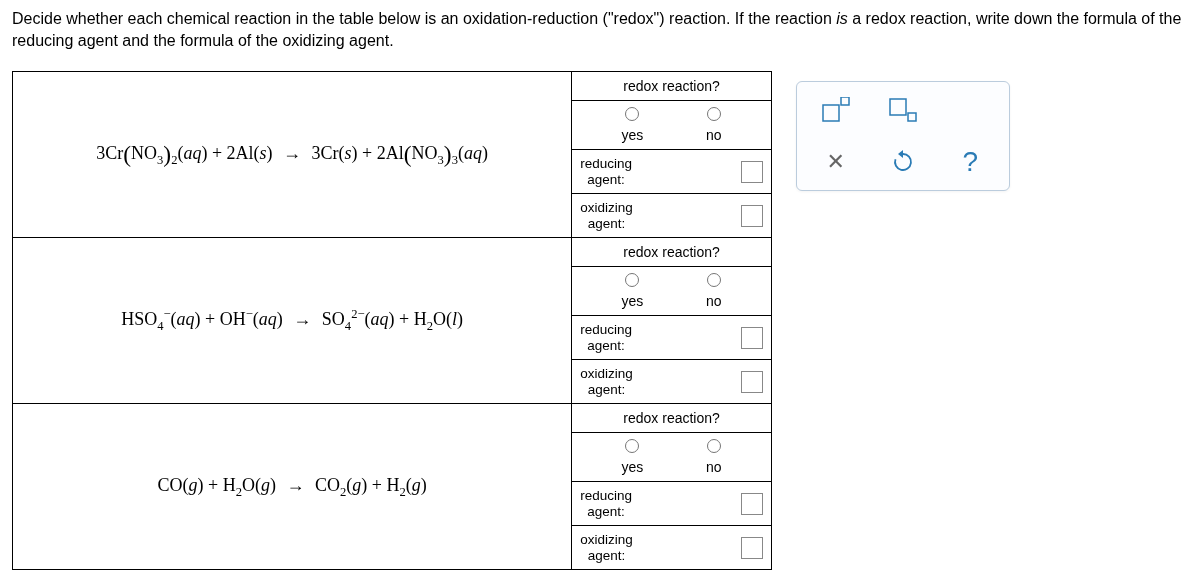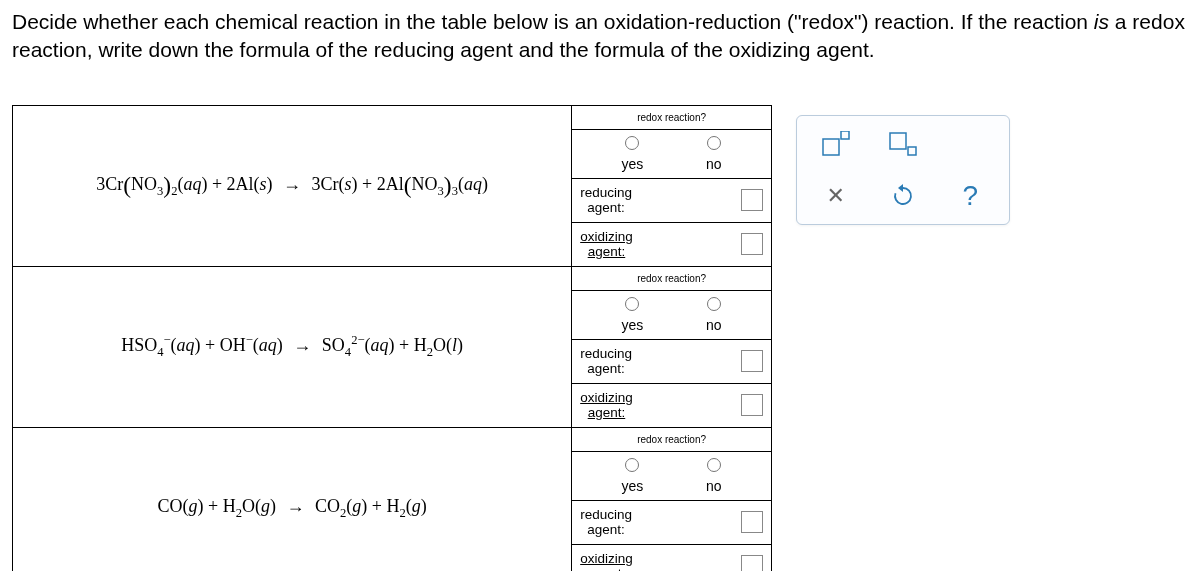--- a/index.html
+++ b/index.html
@@ -6,23 +6,23 @@
   body {
     margin: 0;
     padding: 8px 12px;
     font-family: Arial, Helvetica, sans-serif;
     font-size: 15px;
     color: #000;
     background: #fff;
     width: 1200px;
   }
   .instructions {
-    font-size: 21px;
+    font-size: 16px;
     line-height: 1.35;
-    margin-bottom: 40px;
+    margin-bottom: 20px;
   }
   .instructions em { font-style: italic; }
   .content-row { display: flex; align-items: flex-start; gap: 24px; }
   table.main {
     border-collapse: collapse;
     width: 760px;
   }
   table.main td {
     border: 1px solid #000;
     vertical-align: middle;
@@ -35,22 +35,22 @@
     font-size: 18px;
     padding: 8px;
   }
   td.controls { width: 200px; }
   .ctrl-row {
     border-bottom: 1px solid #000;
     padding: 6px 8px;
     text-align: center;
     font-size: 14px;
   }
-  .ctrl-row:last-child { border-bottom: none; text-decoration: underline; }
-  .ctrl-header { font-size: 10px; }
+  .ctrl-row:last-child { border-bottom: none; }
+  .ctrl-header { font-size: 14px; }
   .radio-row { display: flex; justify-content: space-around; align-items: center; padding: 6px 18px; }
   .radio-row label { display: flex; align-items: center; gap: 6px; font-size: 14px; flex-direction: column; }
   .agent-row { display: flex; align-items: center; justify-content: space-between; gap: 0; }
   .agent-label { text-align: center; font-size: 13.5px; line-height: 1.15; }
   .agent-input {
     width: 22px; height: 22px;
     border: 1px solid #888;
     background: #fff;
   }
   

